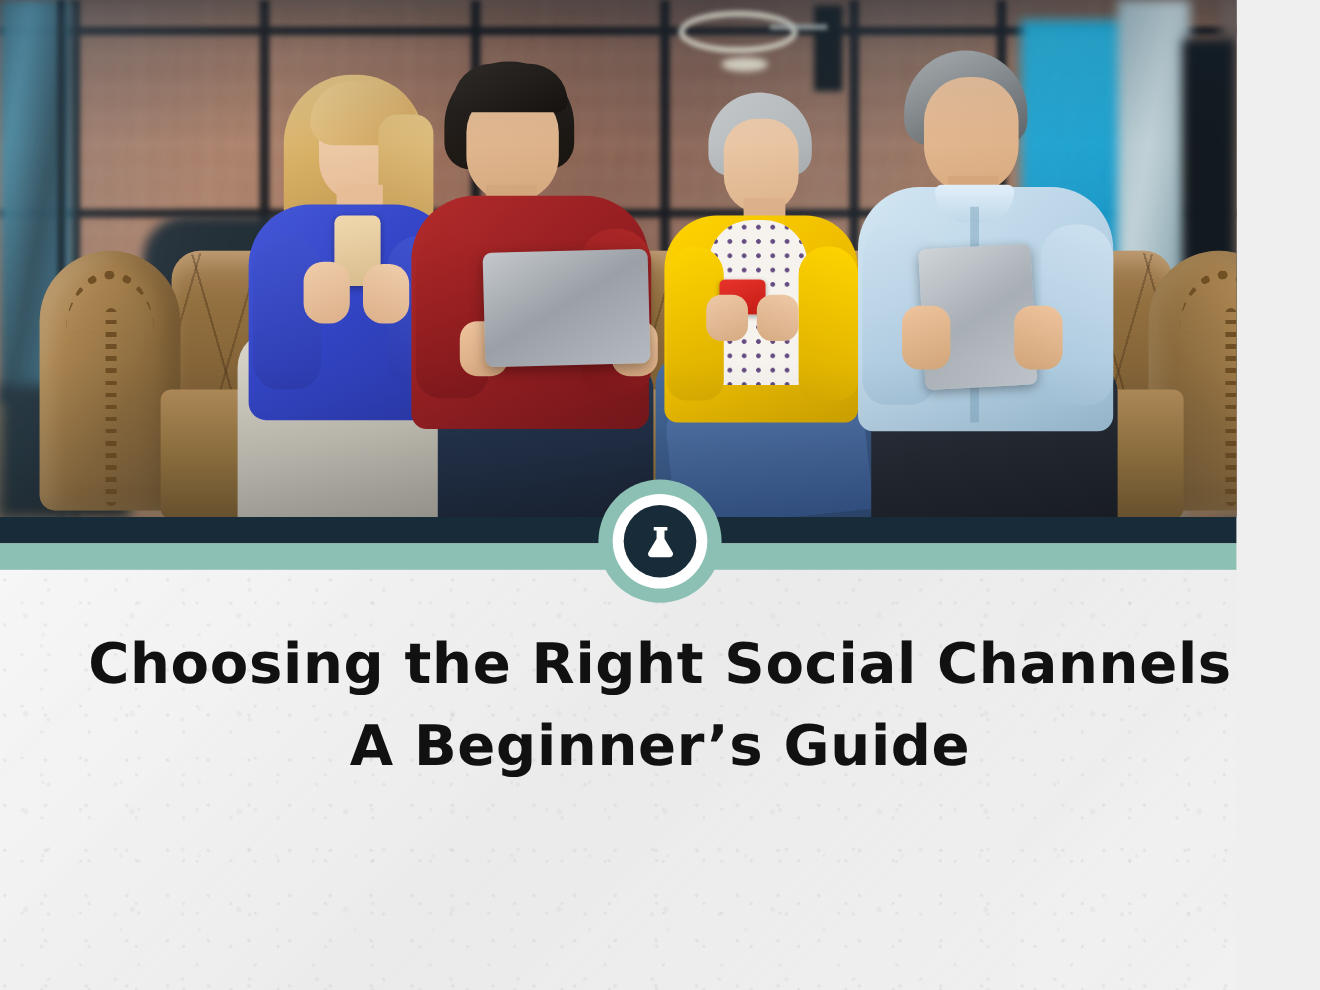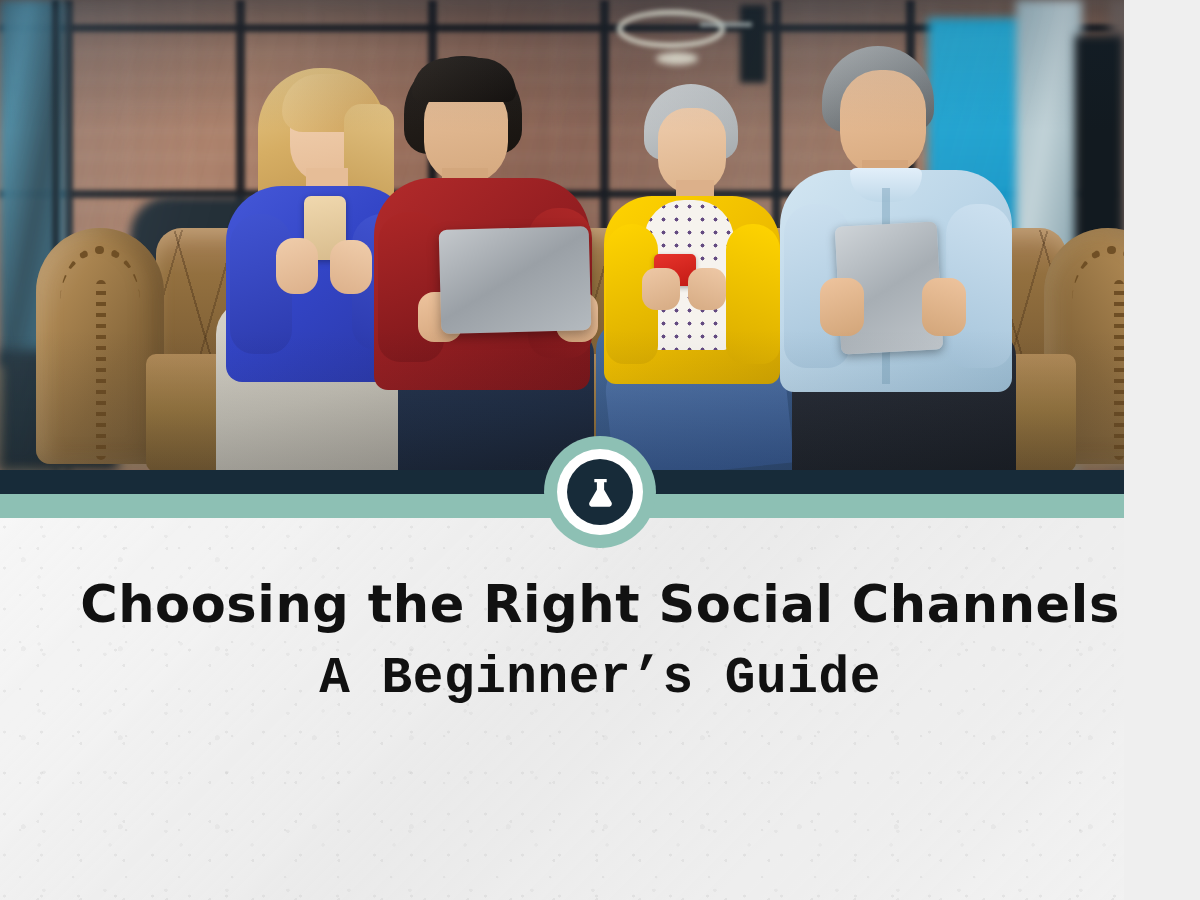--- a/index.html
+++ b/index.html
@@ -395,16 +395,16 @@
       <div class="badge-inner" style="background: rgb(23, 43, 57);">
         <svg viewBox="0 0 64 64" aria-hidden="true">
           <path fill="#ffffff" d="M20 6h24v6h-5v14.6l14.2 24.1c2.3 3.9-.5 8.8-5 8.8H15.8c-4.5 0-7.3-4.9-5-8.8L25 26.6V12h-5V6z"></path>
         </svg>
       </div>
     </div>
   </div>
 
   <div class="title-wrap">
     <div class="t-line l1" style="color: rgb(17, 17, 17);">Choosing the Right Social Channels</div>
-    <div class="t-line l3" style="color: rgb(17, 17, 17); font-family: Liberation Mono, monospace;">A Beginner’s Guide</div>
+    <div class="t-line l3" style="color: rgb(17, 17, 17);">A Beginner’s Guide</div>
   </div>
 
 </div>
 
 </body></html>

